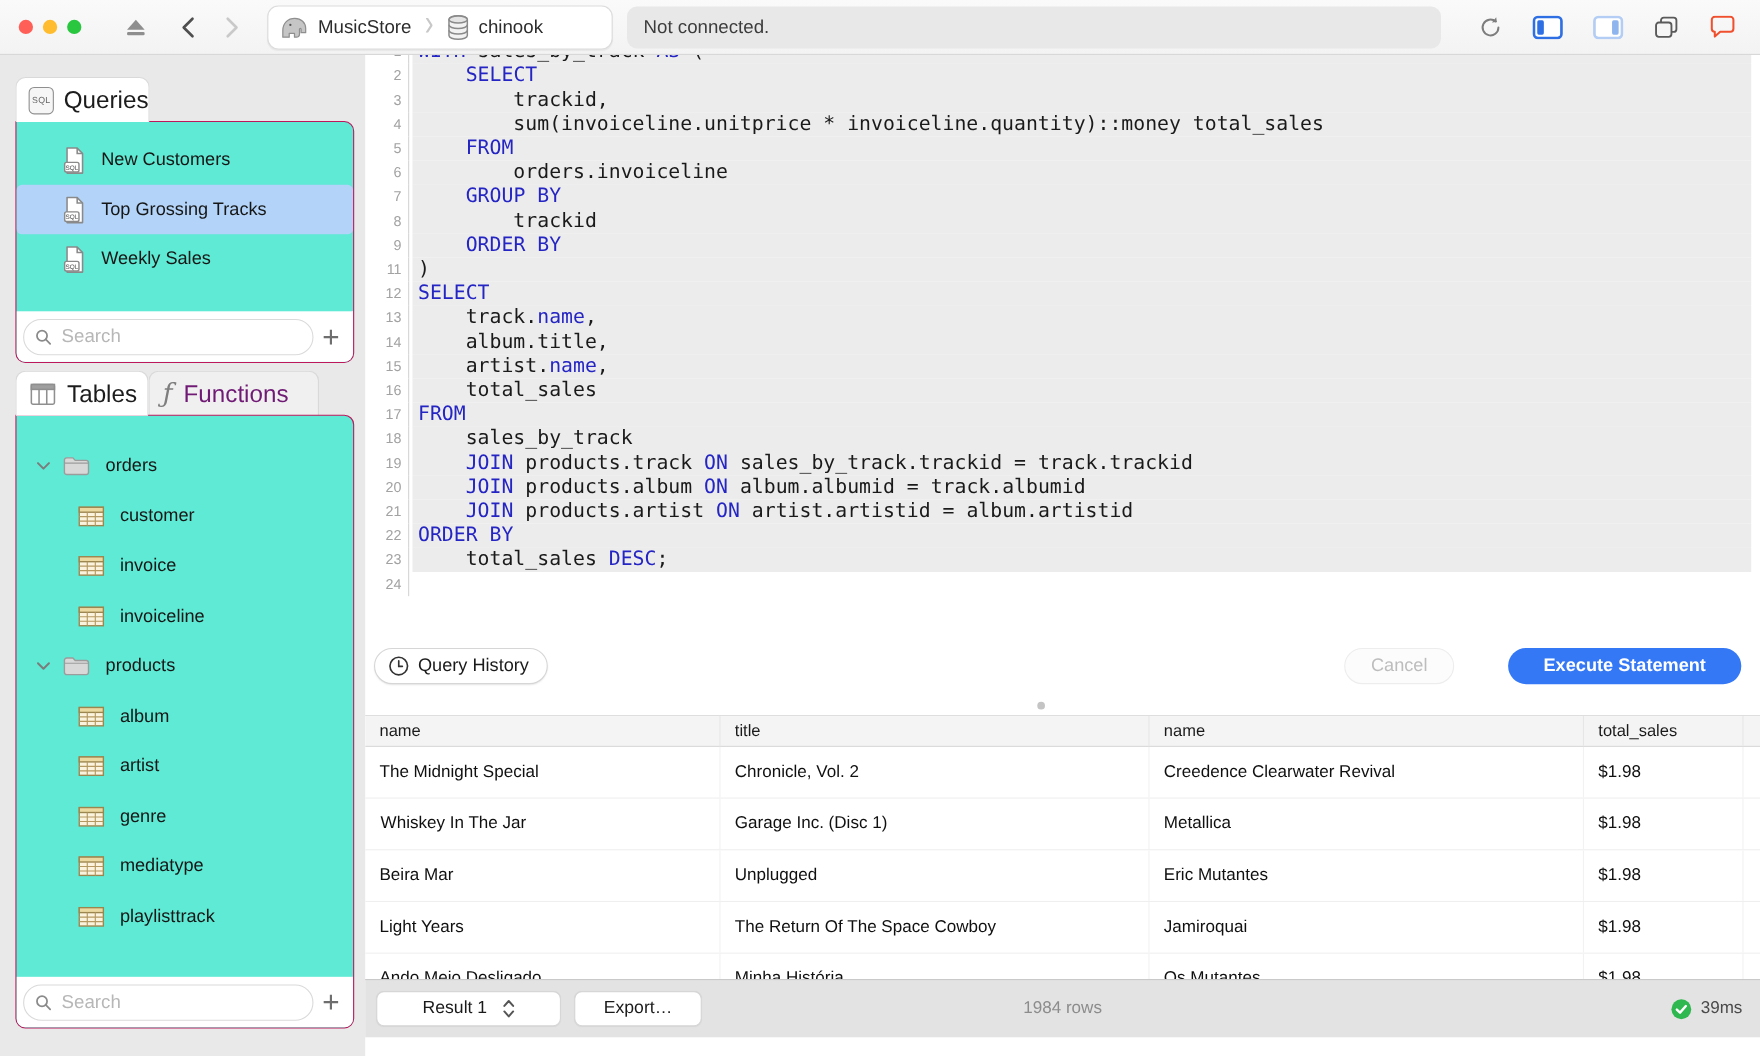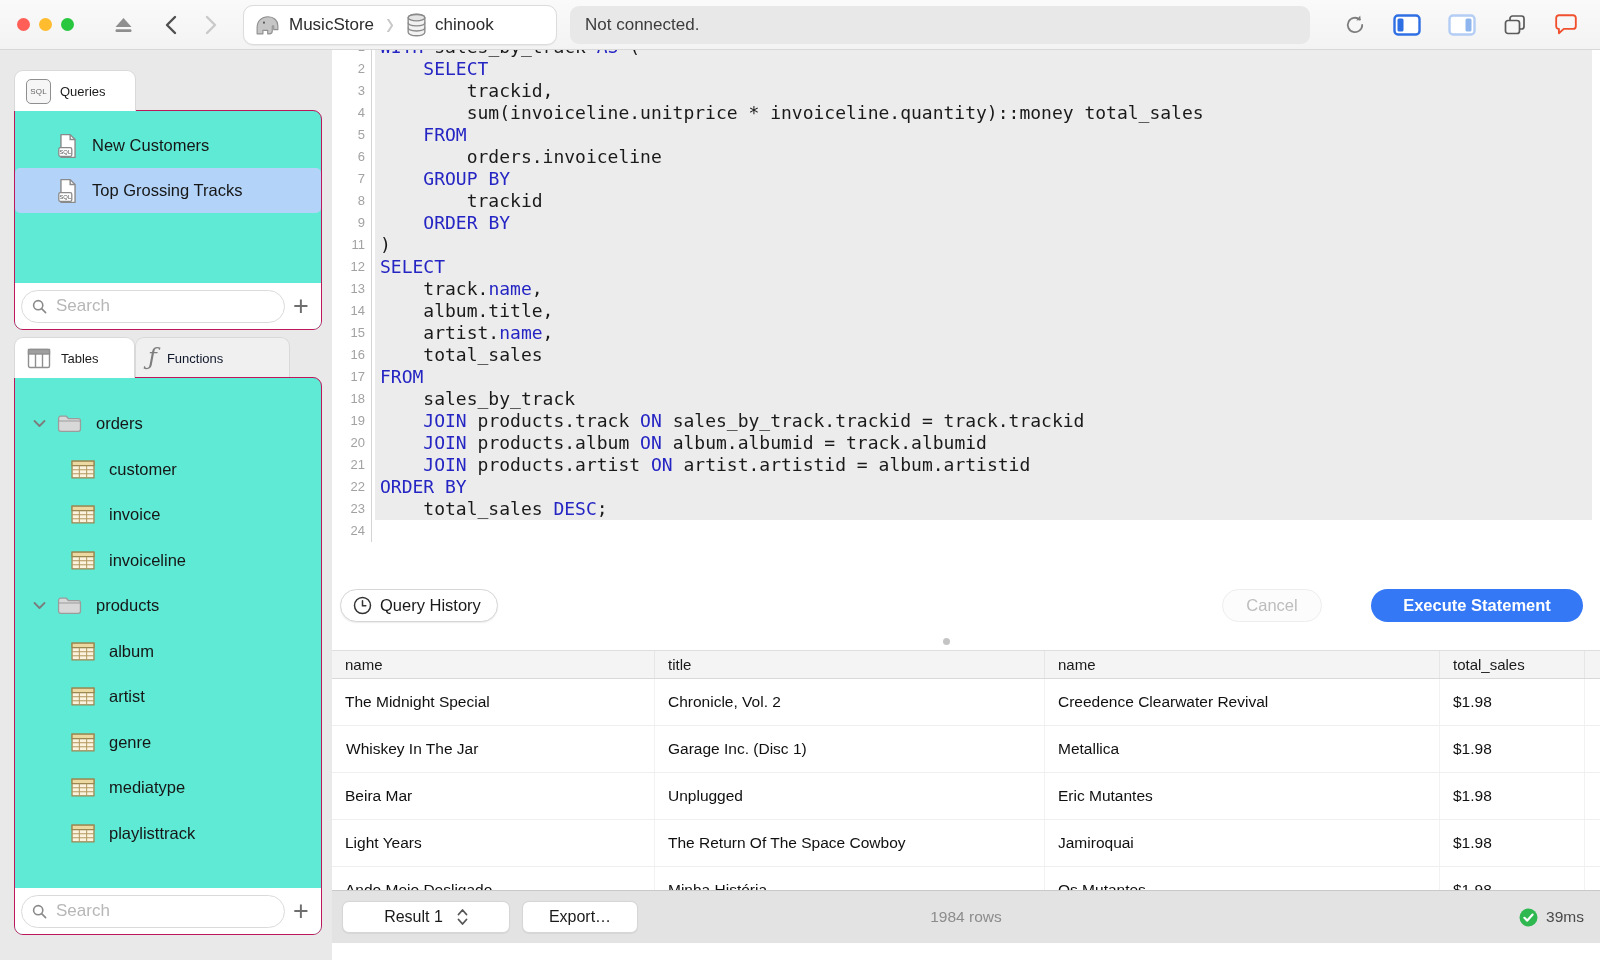--- a/index.html
+++ b/index.html
@@ -22,22 +22,22 @@
   .statusfield{margin-left:13px;width:740px;height:38px;background:#e8e8e8;border-radius:9px;
     display:flex;align-items:center;padding-left:15px;box-sizing:border-box;
     font-size:17px;color:#3c3c3c;}
   .rightics{margin-left:auto;display:flex;align-items:center;gap:27px;margin-right:22px;}
 
   
   .sidebar{position:absolute;top:50px;left:0;width:332px;bottom:0;background:#e9e9e9;}
   .card-tab{position:absolute;background:#fff;border:1px solid #d9d9d9;border-bottom:none;
     border-radius:9px 9px 0 0;display:flex;align-items:center;z-index:3;box-sizing:border-box;}
   .card-tab.inactive{background:#f0f0f0;z-index:1;}
-  .card-tab .tlabel{font-size:13px;color:#1c1c1c;}
-  .card-tab.inactive .tlabel{color:#0f172a;text-align:center;}
+  .card-tab .tlabel{font-size:22px;color:#1c1c1c;}
+  .card-tab.inactive .tlabel{color:#701a75;text-align:center;}
   .card-body{position:absolute;left:14px;width:308px;background:#5eead4;border:1px solid #be185d;
     border-radius:0 9px 9px 9px;box-sizing:border-box;z-index:2;overflow:hidden;}
   .sql-badge{width:23px;height:23px;border:1.5px solid #8f8f8f;border-radius:5px;margin:0 9px 0 11px;
     display:flex;align-items:center;justify-content:center;font-size:8px;color:#666;background:#f6f6f6;letter-spacing:.2px;}
   .query-item{height:45px;display:flex;align-items:center;padding-left:42px;gap:13px;
     font-size:16.5px;color:#161616;}
   .query-item.selected{background:#b3d4f8;border-radius:5px;}
   .searchrow{position:absolute;left:0;right:0;bottom:0;height:46px;background:#fff;
     display:flex;align-items:center;}
   .searchfield{position:relative;margin-left:6px;width:264px;height:33px;border:1px solid #dadada;
@@ -206,20 +206,31 @@
             <span style="display: flex;">
               <svg width="22" height="26" viewBox="0 0 20 24">
     <path d="M3.5 1.5 h8.5 l4.5 4.5 v16.5 h-13 Z" fill="#fff" stroke="#8a8a8a" stroke-width="1.3" stroke-linejoin="round"></path>
     <path d="M12 1.5 v4.5 h4.5" fill="none" stroke="#8a8a8a" stroke-width="1.3"></path>
     <rect x="1.5" y="13.5" width="12" height="8" rx="1.5" fill="#fff" stroke="#8a8a8a" stroke-width="1.2"></rect>
     <text x="7.5" y="19.8" font-size="5.4" text-anchor="middle" fill="#555" font-family="Liberation Sans,sans-serif">SQL</text>
               </svg>
             </span>
             <span>Top Grossing Tracks</span>
           </div>
+          <div class="query-item">
+            <span style="display: flex;">
+              <svg width="22" height="26" viewBox="0 0 20 24">
+    <path d="M3.5 1.5 h8.5 l4.5 4.5 v16.5 h-13 Z" fill="#fff" stroke="#8a8a8a" stroke-width="1.3" stroke-linejoin="round"></path>
+    <path d="M12 1.5 v4.5 h4.5" fill="none" stroke="#8a8a8a" stroke-width="1.3"></path>
+    <rect x="1.5" y="13.5" width="12" height="8" rx="1.5" fill="#fff" stroke="#8a8a8a" stroke-width="1.2"></rect>
+    <text x="7.5" y="19.8" font-size="5.4" text-anchor="middle" fill="#555" font-family="Liberation Sans,sans-serif">SQL</text>
+              </svg>
+            </span>
+            <span>Weekly Sales</span>
+          </div>
         </div>
       <div class="searchrow">
         <div class="searchfield">
           <svg width="15" height="15" viewBox="0 0 15 15">
               <circle cx="6.2" cy="6.2" r="4.6" fill="none" stroke="#8a8a8a" stroke-width="1.6"></circle>
               <line x1="9.6" y1="9.6" x2="13.6" y2="13.6" stroke="#8a8a8a" stroke-width="1.6" stroke-linecap="round"></line>
             </svg>
           <input value="" placeholder="Search" style="">
         </div>
         <div class="plusbtn">+</div>

